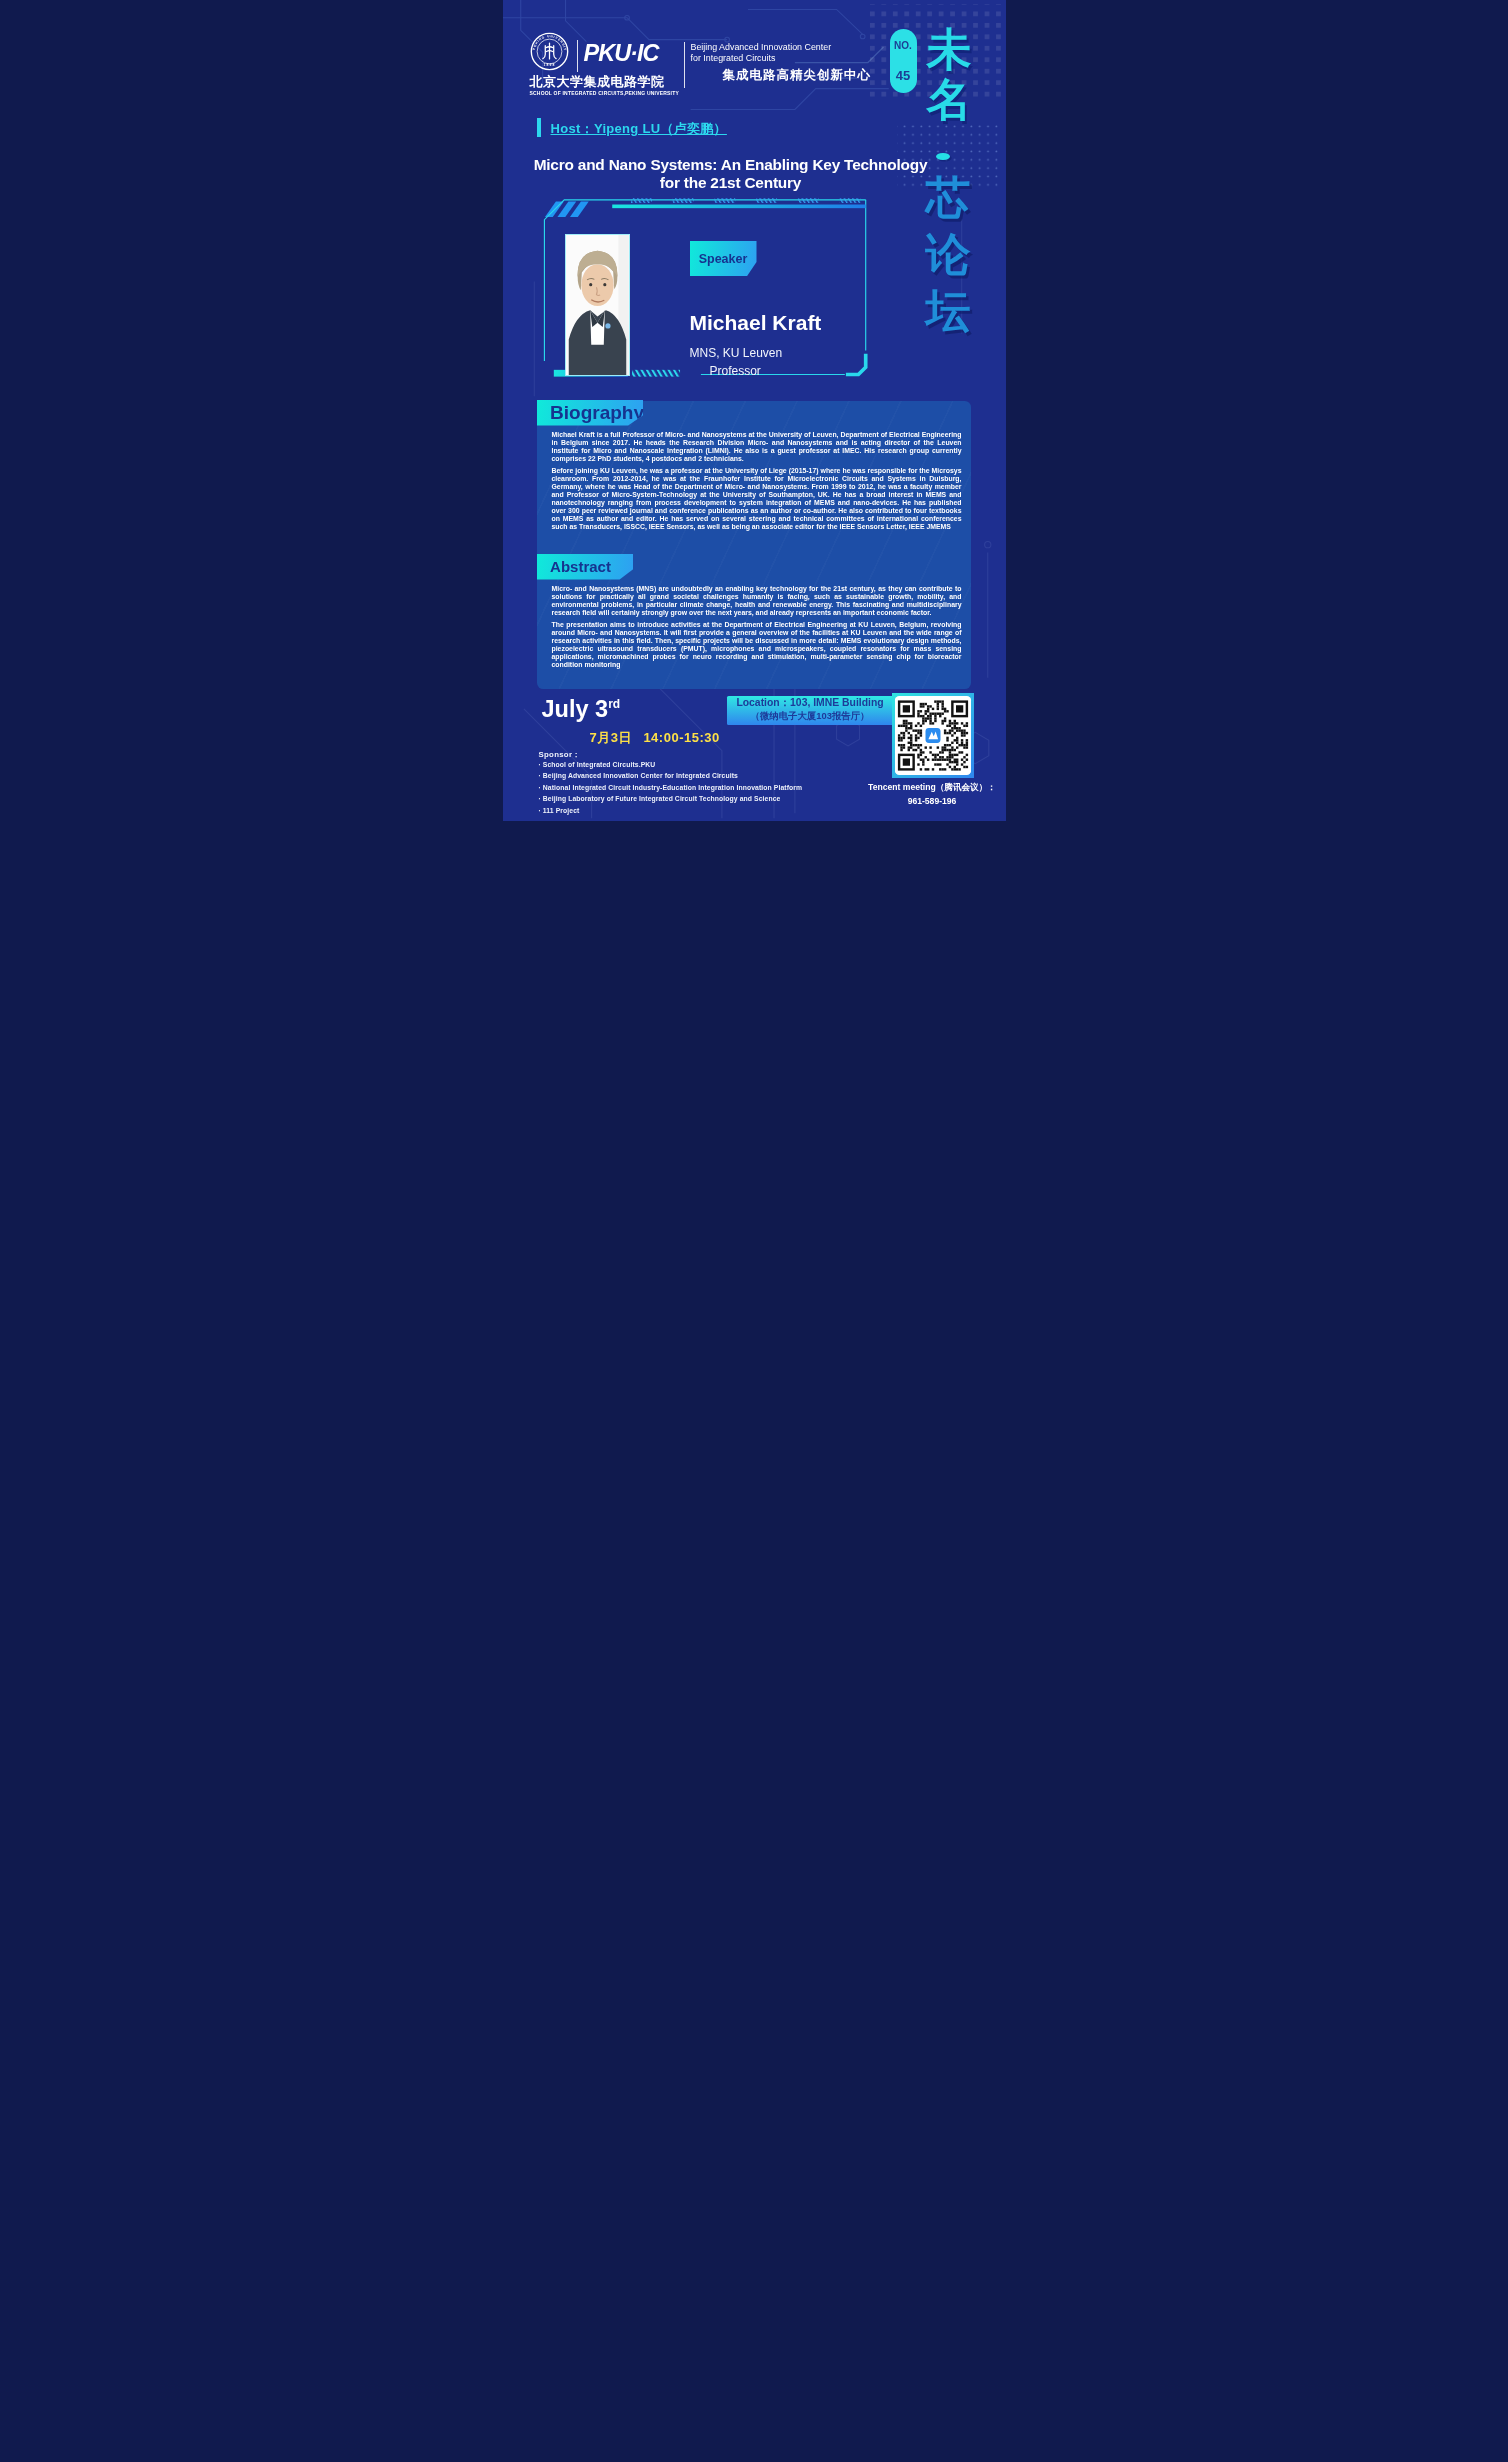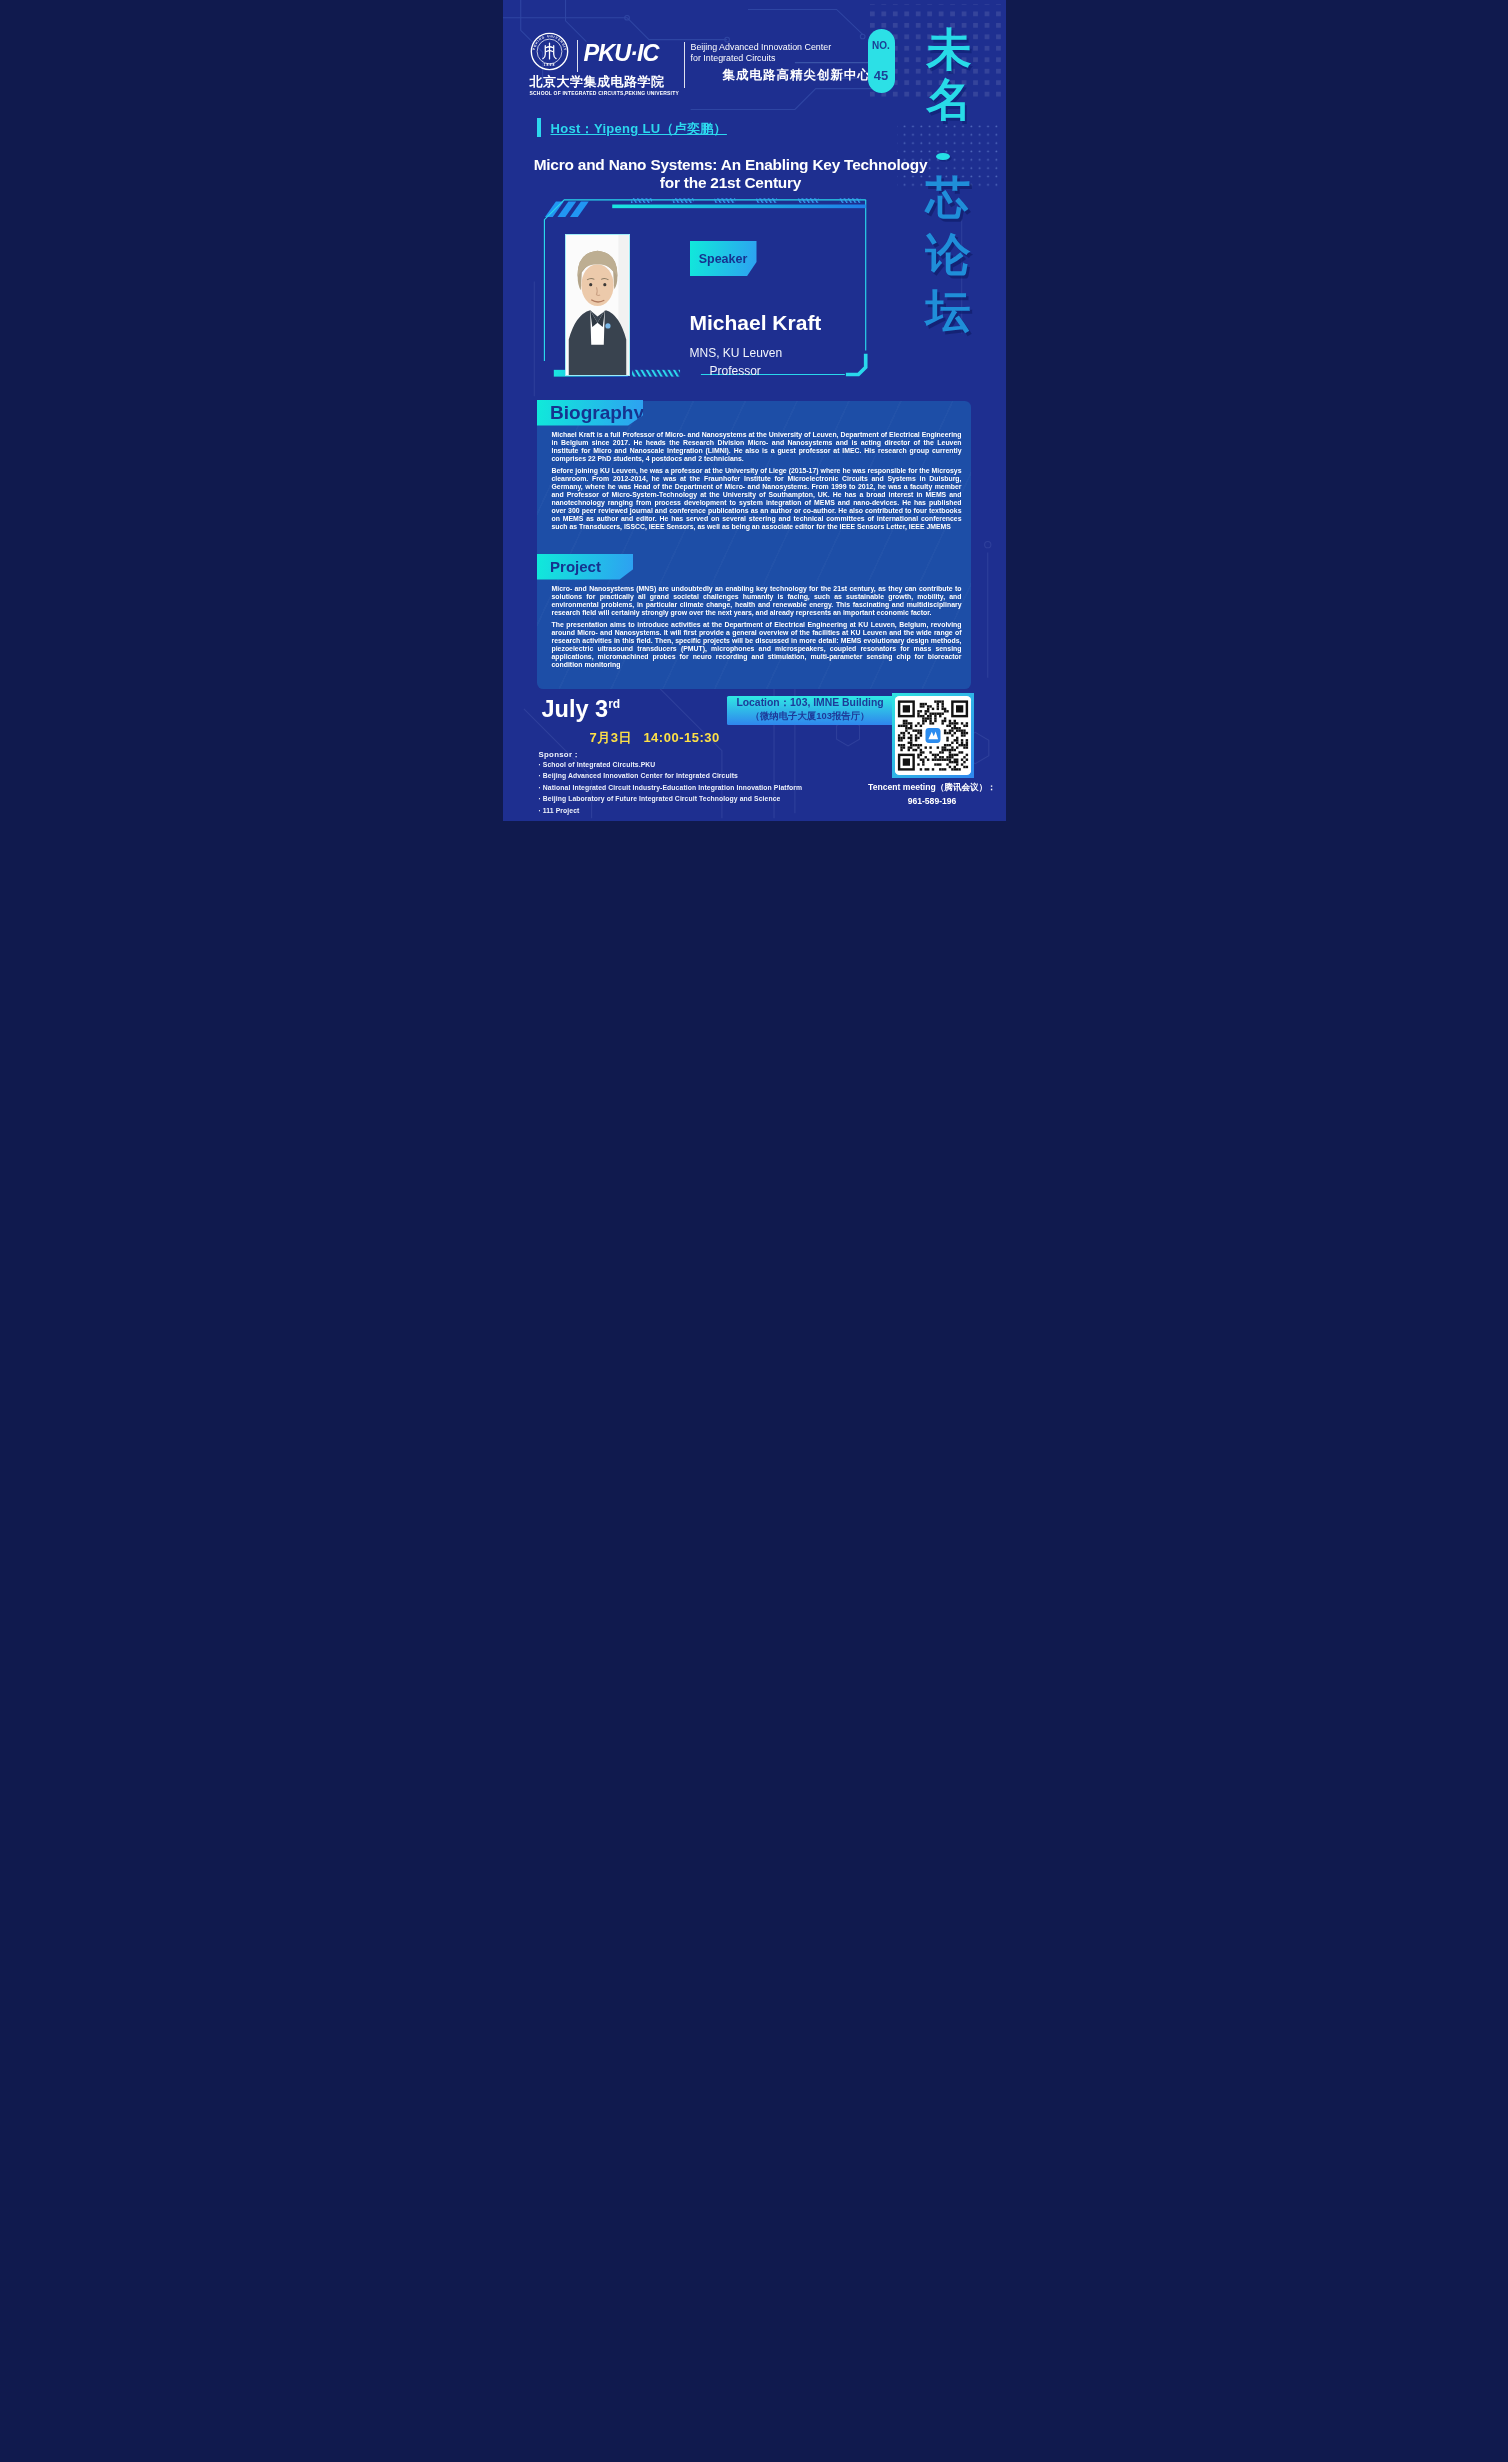--- a/index.html
+++ b/index.html
@@ -133,21 +133,21 @@
   <div class="abs school-cn" style="left:27px;top:73px;">北京大学集成电路学院</div>
   <div class="abs school-en" style="left:27px;top:90px;">SCHOOL OF INTEGRATED CIRCUITS,PEKING UNIVERSITY</div>
 
   <div class="abs vdiv" style="left:181px;top:42px;height:46px;"></div>
   <div class="abs center-en" style="left:188px;top:42px;">
     <div>Beijing Advanced Innovation Center</div>
     <div>for Integrated Circuits</div>
   </div>
   <div class="abs center-cn" style="left:188px;top:67px;margin-left:32px;">集成电路高精尖创新中心</div>
 
-  <div class="abs issue-pill" style="left:365px;top:29px;gap:17px;">
+  <div class="abs issue-pill" style="left:387px;top:29px;gap:17px;">
     <span class="lb">NO.</span>
     <span class="num">45</span>
   </div>
 
   <div class="abs series-cyan" style="left:419px;top:25px;">
     <div>未</div>
     <div>名</div>
   </div>
   <div class="abs accent-dot" style="left:433px;top:153px;"></div>
   <div class="abs series-blue" style="left:418px;top:170px;">
@@ -228,21 +228,21 @@
 
   <div class="abs badge" style="left:34px;top:400px;width:93px;height:25.5px;padding-left:13.6px;font-size:19px;">
     <span>Biography</span>
   </div>
   <div class="abs body-text" style="left:49px;top:431px;width:410px;">
     <p>Michael Kraft is a full Professor of Micro- and Nanosystems at the University of Leuven, Department of Electrical Engineering in Belgium since 2017. He heads the Research Division Micro- and Nanosystems and is acting director of the Leuven Institute for Micro and Nanoscale Integration (LIMNI). He also is a guest professor at IMEC. His research group currently comprises 22 PhD students, 4 postdocs and 2 technicians.</p>
     <p>Before joining KU Leuven, he was a professor at the University of Liege (2015-17) where he was responsible for the Microsys cleanroom. From 2012-2014, he was at the Fraunhofer Institute for Microelectronic Circuits and Systems in Duisburg, Germany, where he was Head of the Department of Micro- and Nanosystems. From 1999 to 2012, he was a faculty member and Professor of Micro-System-Technology at the University of Southampton, UK. He has a broad interest in MEMS and nanotechnology ranging from process development to system integration of MEMS and nano-devices. He has published over 300 peer reviewed journal and conference publications as an author or co-author. He also contributed to four textbooks on MEMS as author and editor. He has served on several steering and technical committees of international conferences such as Transducers, ISSCC, IEEE Sensors, as well as being an associate editor for the IEEE Sensors Letter, IEEE JMEMS</p>
   </div>
 
   <div class="abs badge" style="left:34px;top:554px;width:83px;height:25.5px;padding-left:13.6px;font-size:15px;">
-    <span>Project</span>
+    <span>Abstract</span>
   </div>
   <div class="abs body-text" style="left:49px;top:585px;width:410px;">
     <p>Micro- and Nanosystems (MNS) are undoubtedly an enabling key technology for the 21st century, as they can contribute to solutions for practically all grand societal challenges humanity is facing, such as sustainable growth, mobility, and environmental problems, in particular climate change, health and renewable energy. This fascinating and multidisciplinary research field will certainly strongly grow over the next years, and already represents an important economic factor.</p>
     <p>The presentation aims to introduce activities at the Department of Electrical Engineering at KU Leuven, Belgium, revolving around Micro- and Nanosystems. It will first provide a general overview of the facilities at KU Leuven and the wide range of research activities in this field. Then, specific projects will be discussed in more detail: MEMS evolutionary design methods, piezoelectric ultrasound transducers (PMUT), microphones and microspeakers, coupled resonators for mass sensing applications, micromachined probes for neuro recording and stimulation, multi-parameter sensing chip for bioreactor condition monitoring</p>
   </div>
 
   <div class="abs date-big" style="left:39px;top:696px;">
     <span>July 3</span><sup>rd</sup>
   </div>
   <div class="abs date-cn" style="left:39px;top:729px;">

